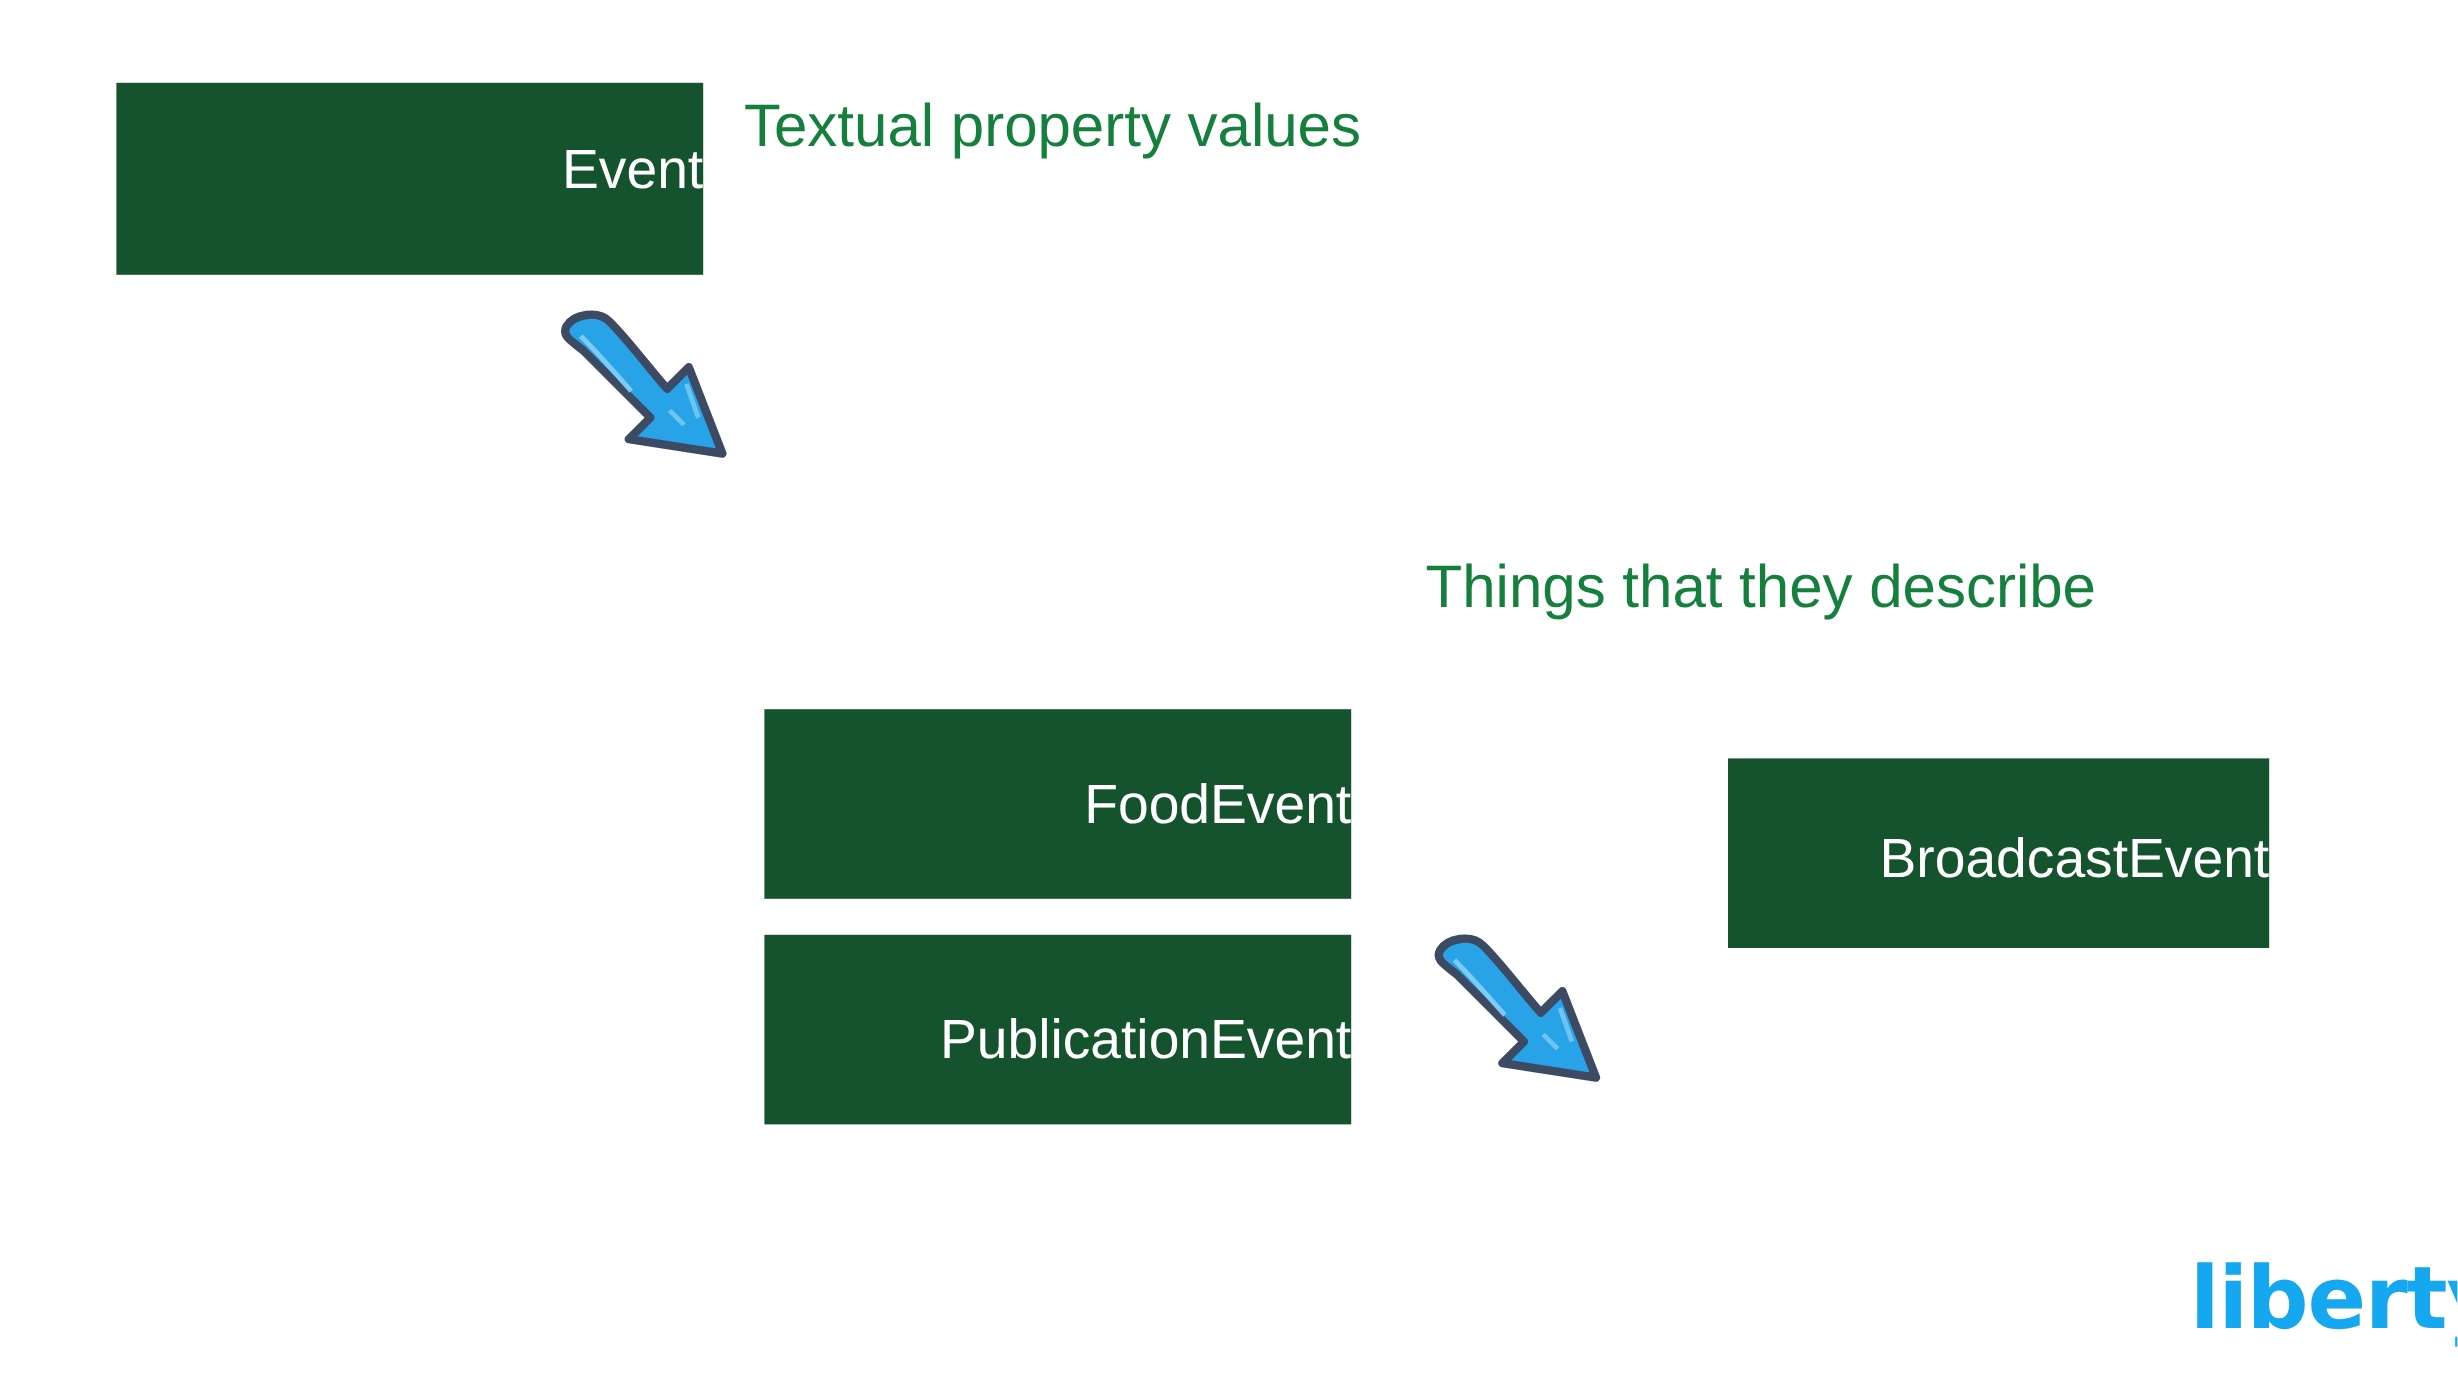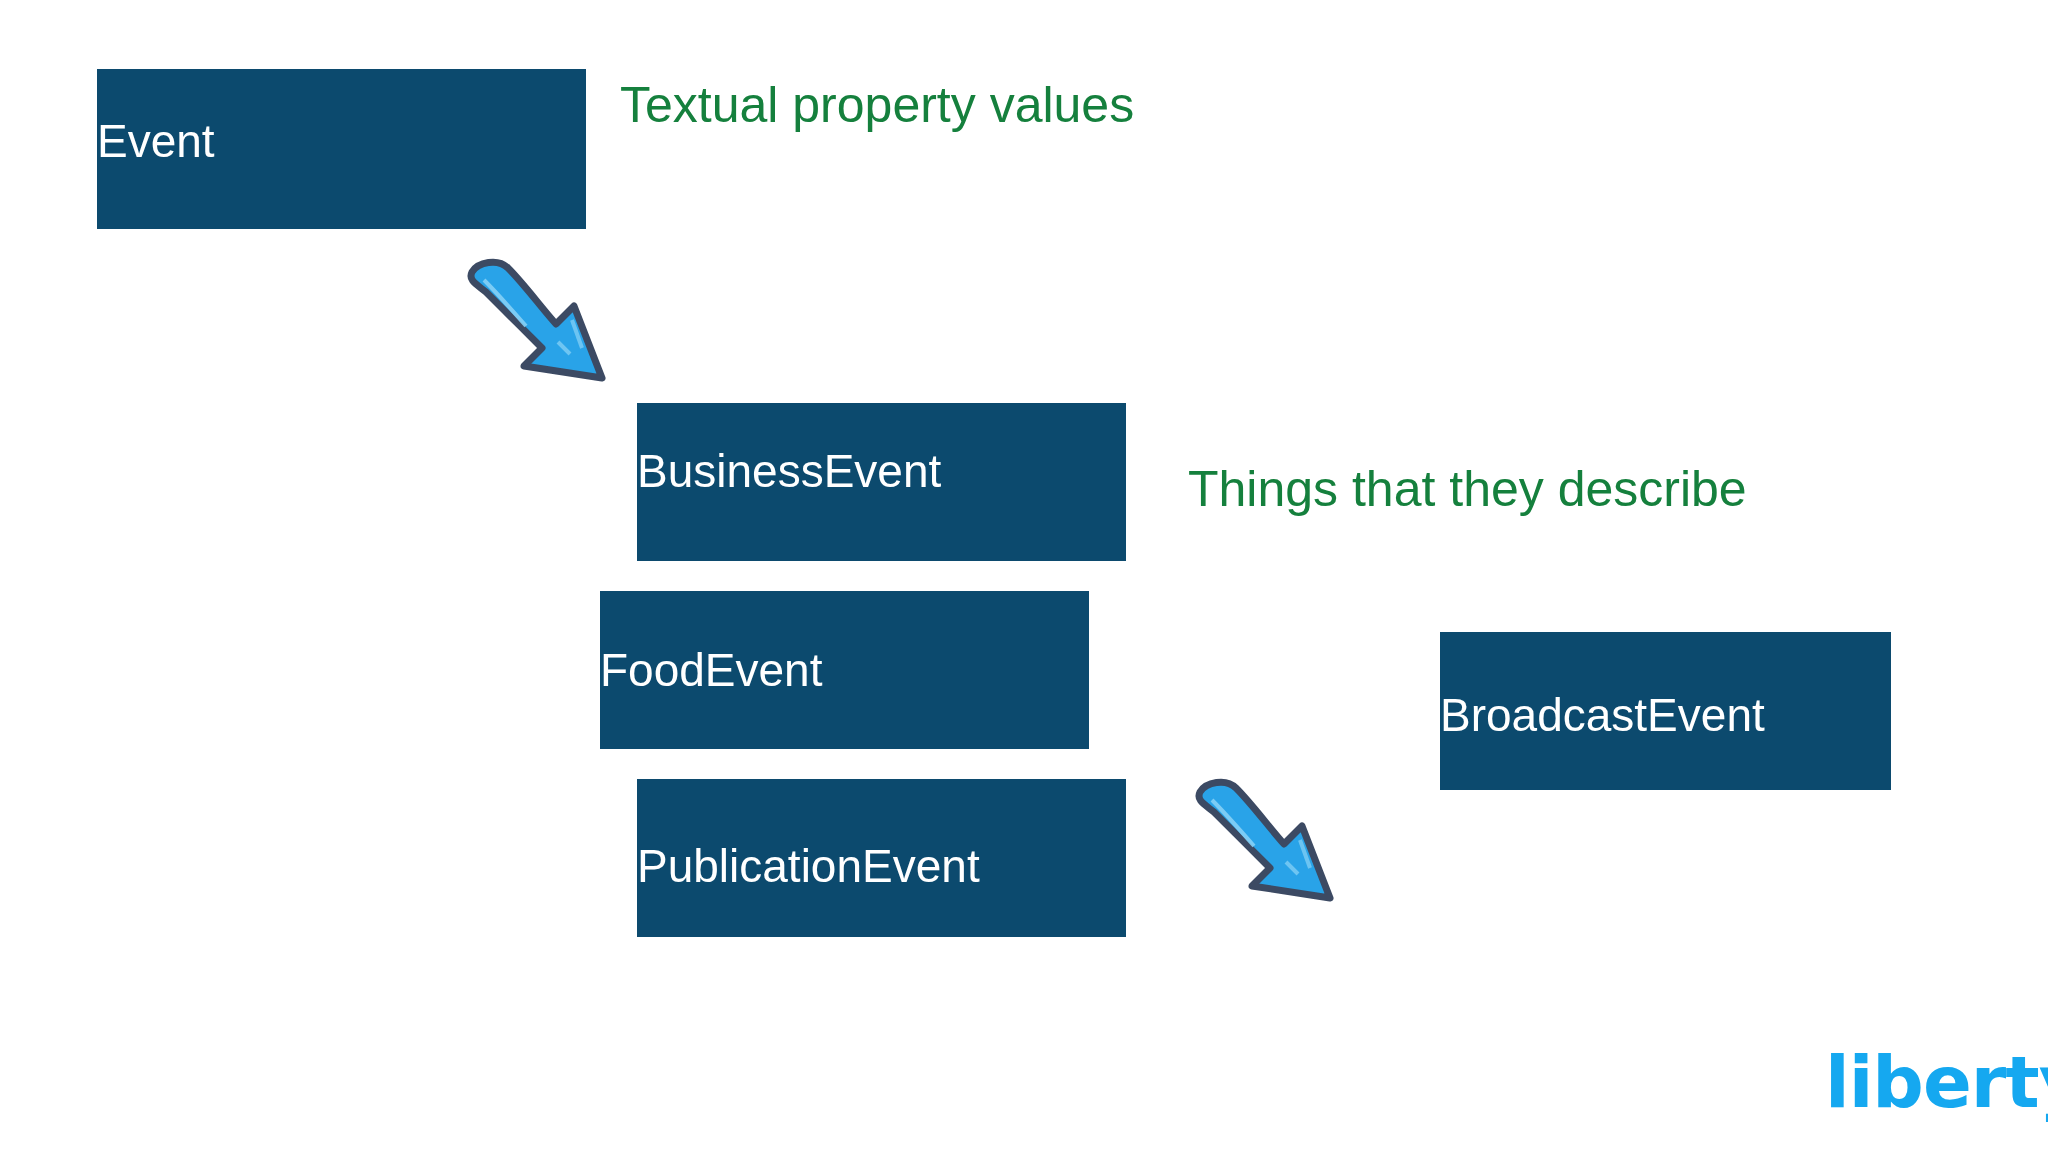--- a/index.html
+++ b/index.html
@@ -10,27 +10,27 @@
   #slide {
     position: relative;
     width: 2048px;
     height: 1152px;
     background: #ffffff;
     overflow: hidden;
     font-family: "Liberation Sans", sans-serif;
   }
   .box {
     position: absolute;
-    background: #0c4a6e;
+    background: #14532d;
     color: #ffffff;
     font-family: "Liberation Sans", sans-serif;
     font-weight: 400;
     white-space: nowrap;
     display: flex;
-    justify-content: flex-start;
+    justify-content: flex-end;
   }
   .box .box-label {
     display: block;
   }
 
   
   #box-event {
     left: 97px;
     top: 69px;
     width: 489px;
@@ -51,21 +51,21 @@
     height: 158px;
     align-items: flex-start;
   }
   #box-businessevent .box-label {
     font-size: 46px;
     line-height: 1;
     padding-top: 45px;
   }
 
   #box-foodevent {
-    left: 600px;
+    left: 637px;
     top: 591px;
     width: 489px;
     height: 158px;
     align-items: center;
   }
   #box-foodevent .box-label {
     font-size: 46px;
     line-height: 1;
   }
 
@@ -181,23 +181,20 @@
                L 62 116
                L 80 98
                C 62 80, 40 58, 24 42
                C 14 34, 6 30, 10 22 Z" fill="#29A3E8" stroke="#3C4A63" stroke-width="7" stroke-linejoin="round" stroke-linecap="round"></path>
       <path d="M22 30 C 34 42, 50 60, 64 76" fill="none" stroke="#8BD3F7" stroke-width="4" opacity="0.85"></path>
       <path d="M96 92 L 108 104" fill="none" stroke="#8BD3F7" stroke-width="4" opacity="0.7"></path>
       <path d="M110 70 L 120 98" fill="none" stroke="#9ADAF8" stroke-width="4" opacity="0.6"></path>
     </svg>
   </div>
 
-  <div class="box" id="box-businessevent">
-    <span class="box-label">BusinessEvent</span>
-  </div>
 
   <div class="box" id="box-foodevent">
     <span class="box-label">FoodEvent</span>
   </div>
 
   <div class="box" id="box-publicationevent">
     <span class="box-label">PublicationEvent</span>
   </div>
 
   <div class="caption" id="caption-things">Things that they describe</div>

